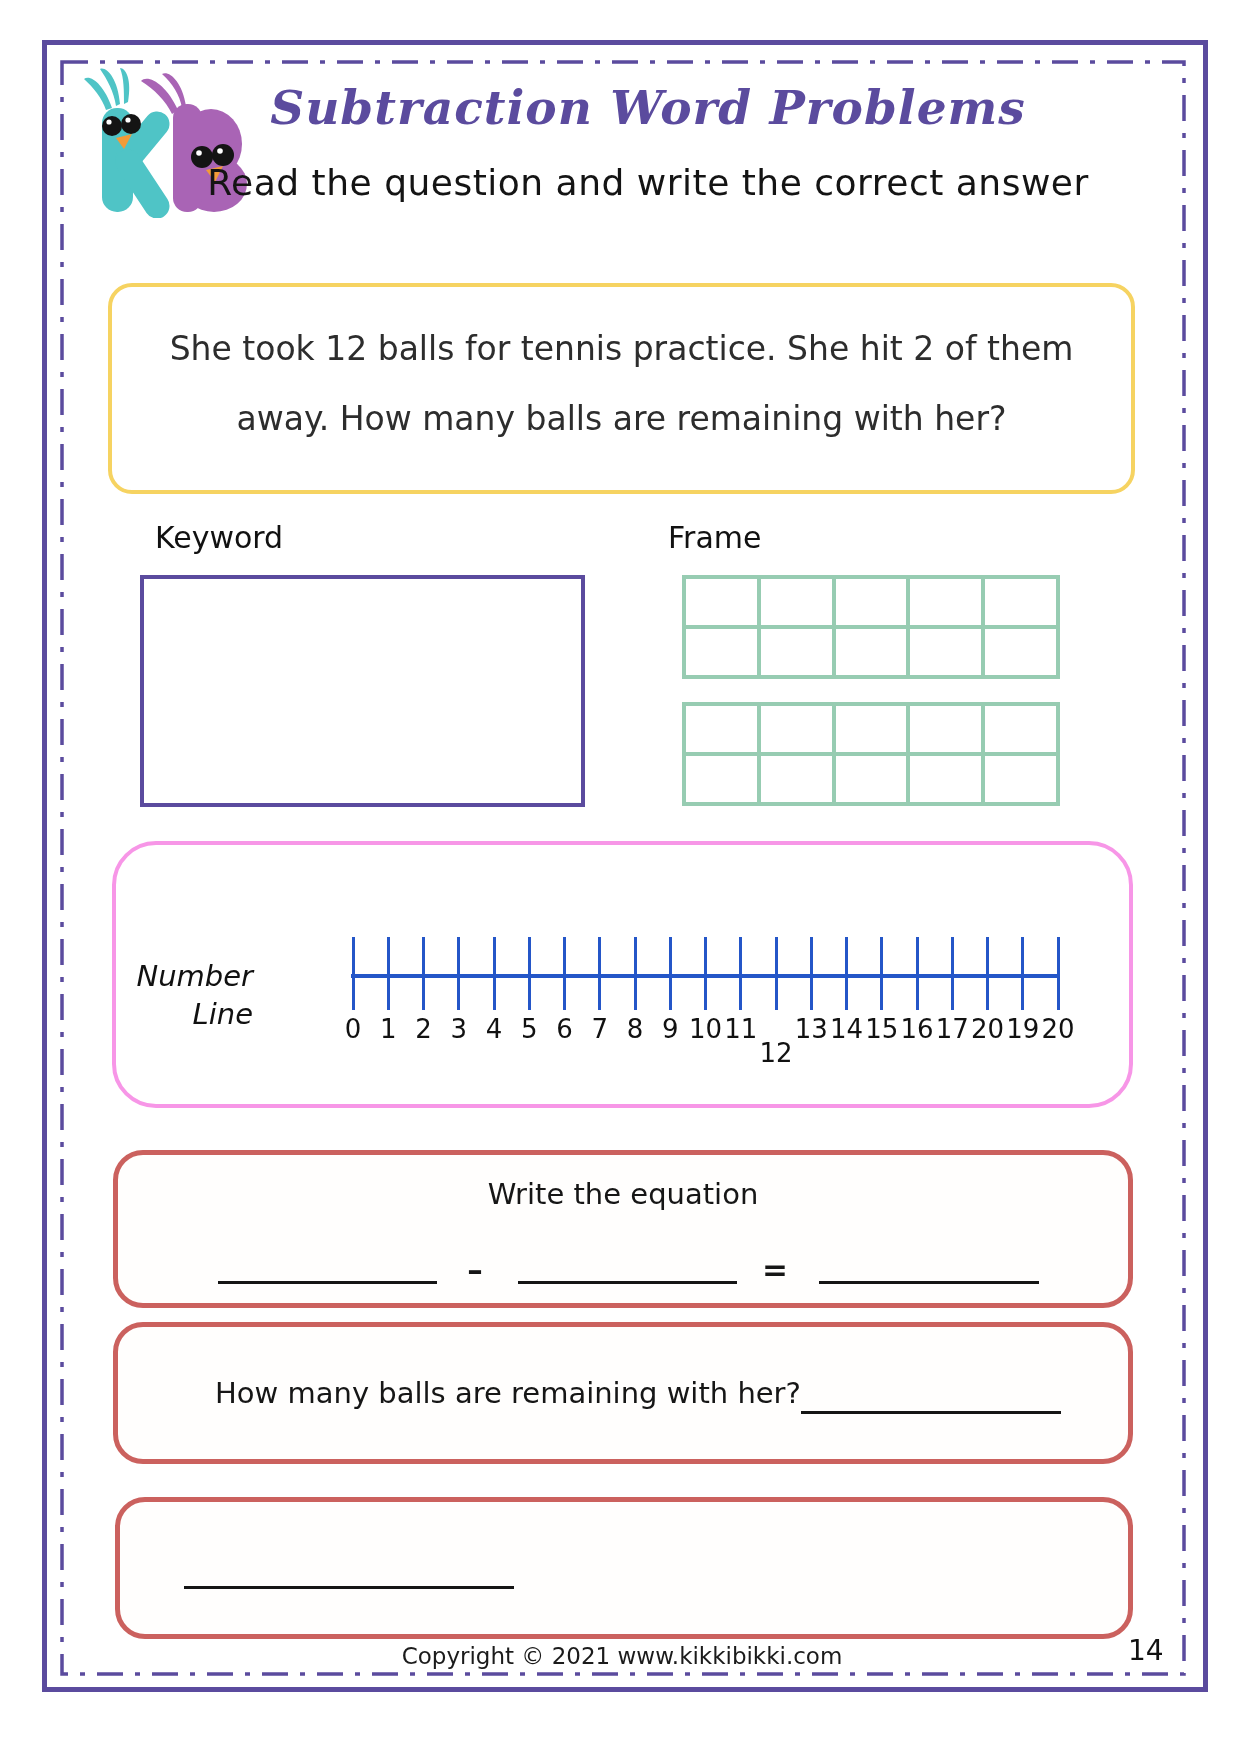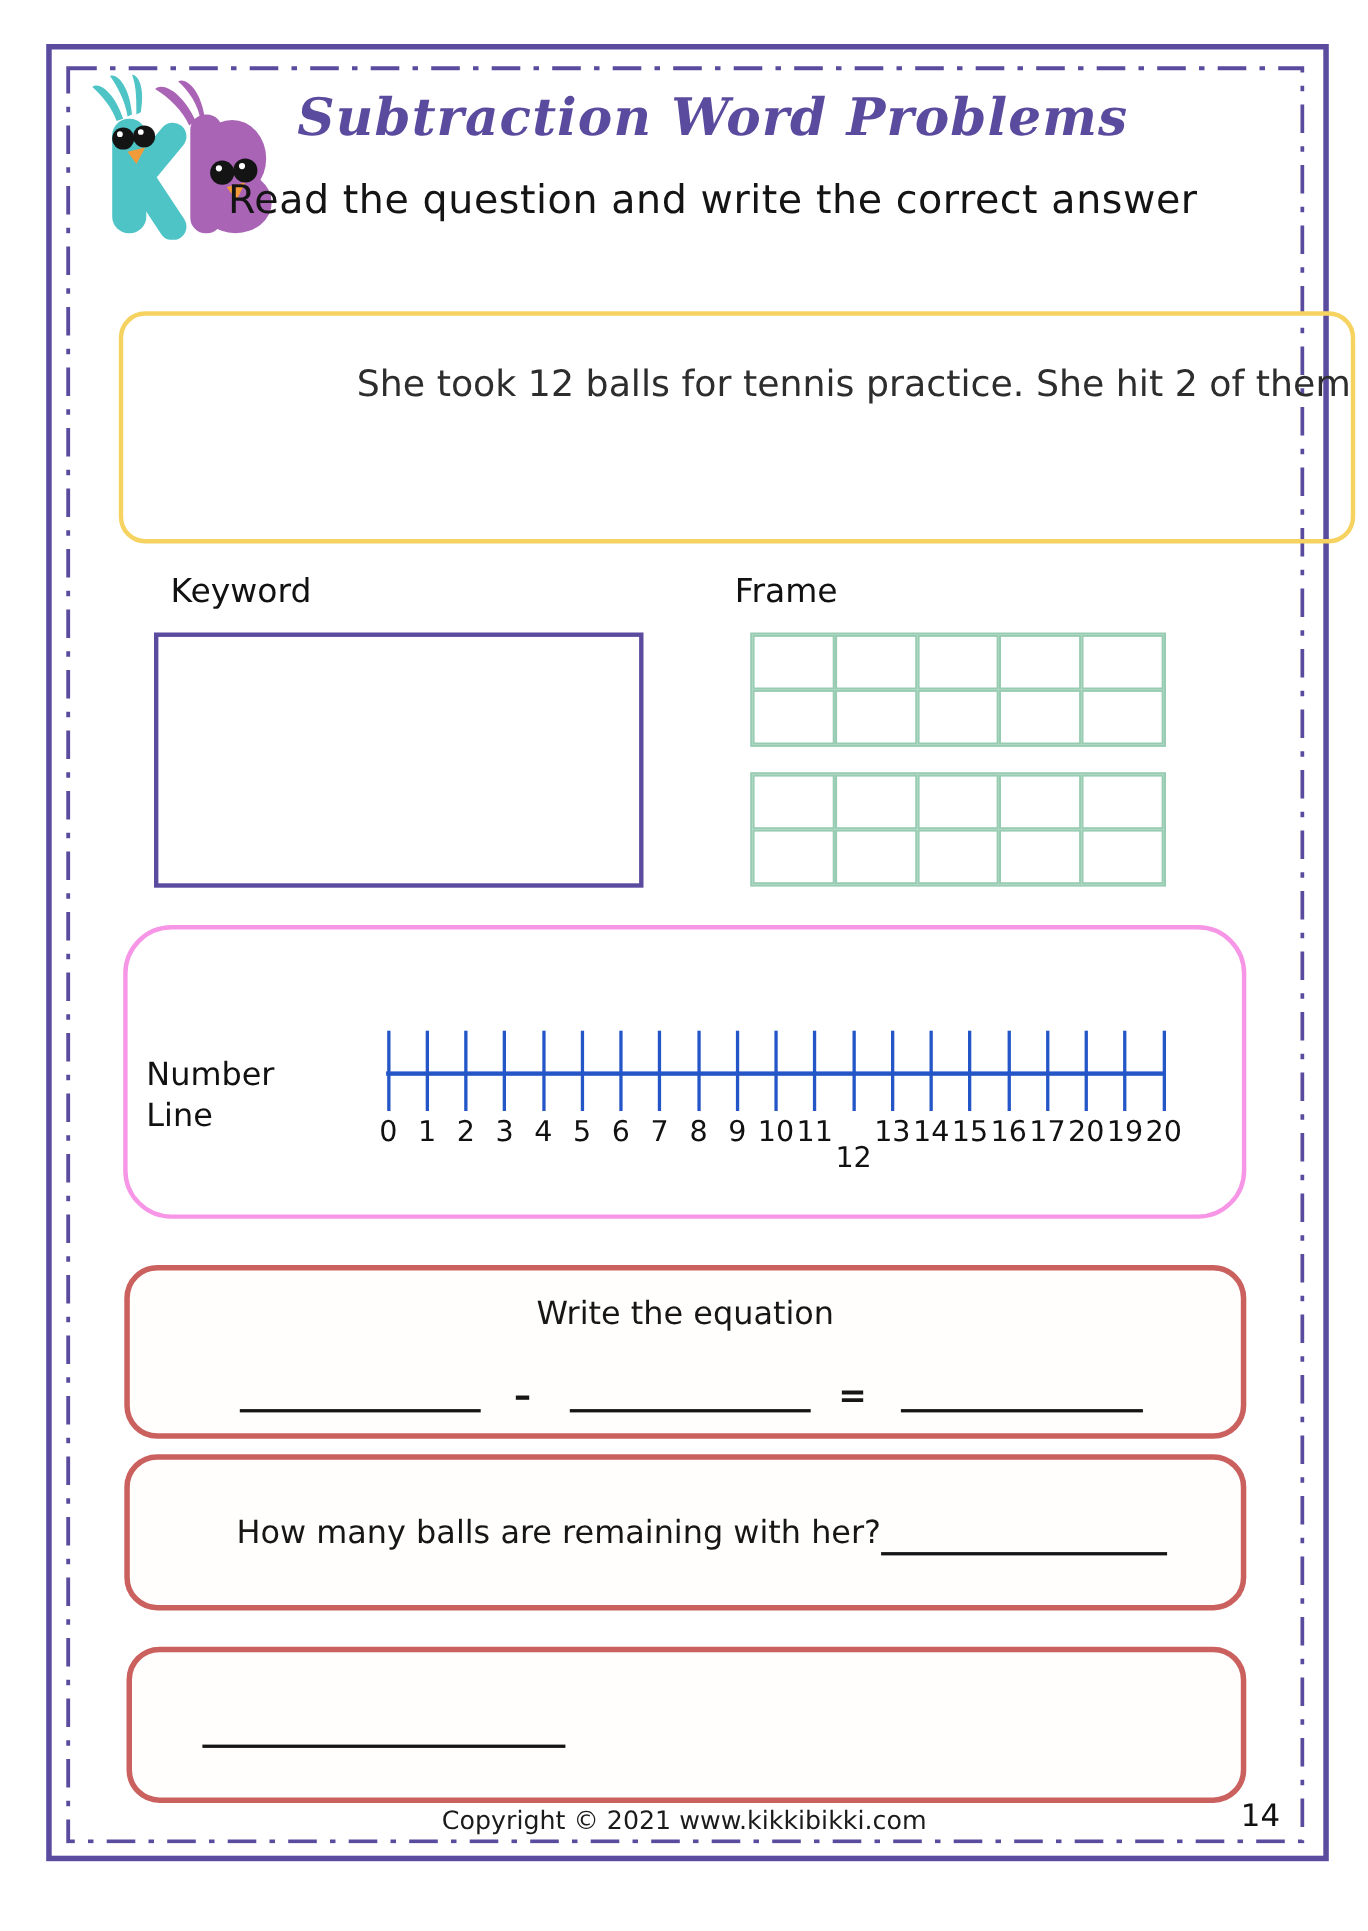--- a/index.html
+++ b/index.html
@@ -19,23 +19,23 @@
     position:absolute;left:648px;top:80px;transform:translateX(-50%);
     white-space:nowrap;font-family:"DejaVu Serif",serif;font-style:italic;
     font-weight:700;font-size:47px;color:var(--purple,#5b4b9e);letter-spacing:1px;
   }
   .subtitle{
     position:absolute;left:648px;top:162px;transform:translateX(-50%);
     white-space:nowrap;font-size:36px;font-weight:500;color:#141414;letter-spacing:.5px;
   }
   
   .question-box{
-    position:absolute;left:108px;top:283px;width:1124px;height:211px;
+    position:absolute;left:108px;top:283px;width:1027px;height:211px;
     border:4px solid var(--yellow,#f6d361);border-radius:24px;box-sizing:border-box;
-    text-align:right;padding-top:27px;font-size:33px;line-height:70px;color:#2d2d2d;
+    text-align:center;padding-top:27px;font-size:33px;line-height:70px;color:#2d2d2d;
   }
   
   .keyword-label{position:absolute;left:155px;top:520px;font-size:30px;color:#111;}
   .frame-label{position:absolute;left:668px;top:520px;font-size:30px;color:#111;}
   .keyword-box{
     position:absolute;left:140px;top:575px;width:445px;height:232px;
     border:4px solid var(--purple,#5b4b9e);box-sizing:border-box;background:#fff;
   }
   .tenframe{
     position:absolute;left:682px;width:378px;height:104px;box-sizing:border-box;
@@ -44,22 +44,22 @@
   }
   .tenframe.one{top:575px;}
   .tenframe.two{top:702px;}
   .tf-cell{border:2px solid var(--teal,#97ccb2);box-sizing:border-box;}
   
   .numberline-box{
     position:absolute;left:112px;top:841px;width:1021px;height:267px;
     border:4px solid var(--pink,#f796e7);border-radius:44px;box-sizing:border-box;background:#fff;
   }
   .nl-caption{
-    position:absolute;left:133px;top:957px;width:120px;text-align:left;
-    font-size:29px;line-height:38px;color:#111;
+    position:absolute;left:133px;top:957px;width:120px;text-align:right;
+    font-size:29px;line-height:38px;color:#111;font-style:italic;
   }
   .numberline{position:absolute;left:340px;top:928px;width:730px;height:118px;}
   .nl-base{
     position:absolute;left:11px;top:46px;width:709px;height:4px;
     background:var(--blue,#2456c8);
   }
   .nl-tick{
     position:absolute;top:9px;width:3px;height:73px;background:var(--blue,#2456c8);
   }
   .nl-label{
@@ -139,20 +139,21 @@
       <circle cx="140" cy="87" r="2.8" fill="#ffffff"></circle>
       <polygon points="126,106 143,102 135,118" fill="#f29b38"></polygon>
     </g>
   </svg>
 
   <div class="title">Subtraction Word Problems</div>
   <div class="subtitle">Read the question and write the correct answer</div>
 
   <div class="question-box">
     <div>She took 12 balls for tennis practice. She hit 2 of them</div>
+    <div>away. How many balls are remaining with her?</div>
   </div>
 
   <div class="keyword-label">Keyword</div>
   <div class="frame-label">Frame</div>
   <div class="keyword-box"></div>
   <div class="tenframe one">
       <div class="tf-cell"></div>
       <div class="tf-cell"></div>
       <div class="tf-cell"></div>
       <div class="tf-cell"></div>

